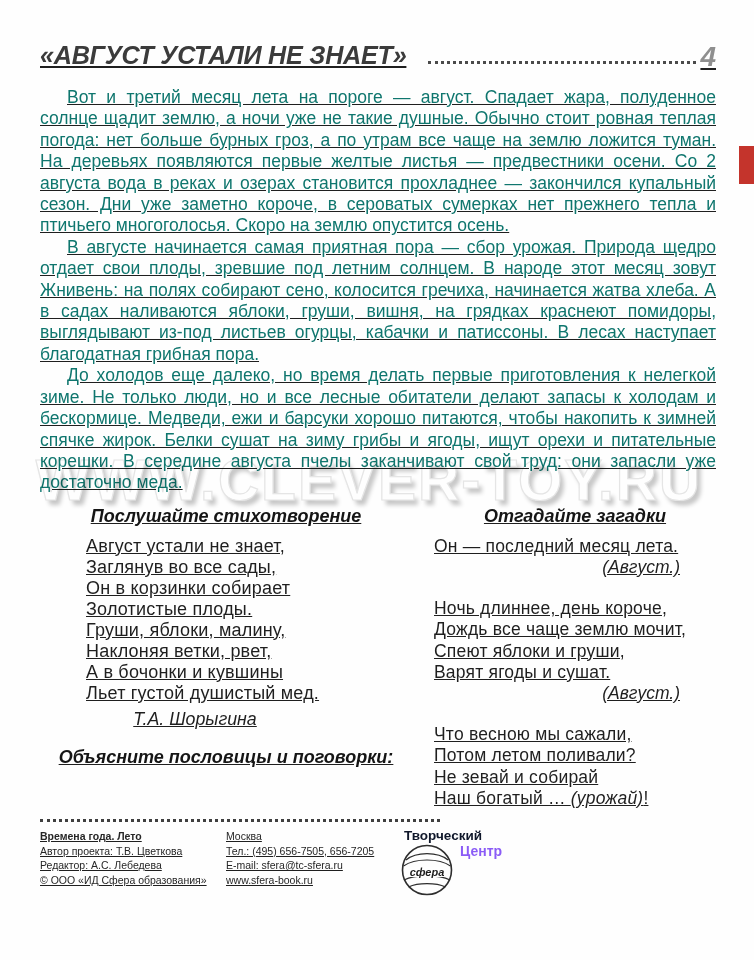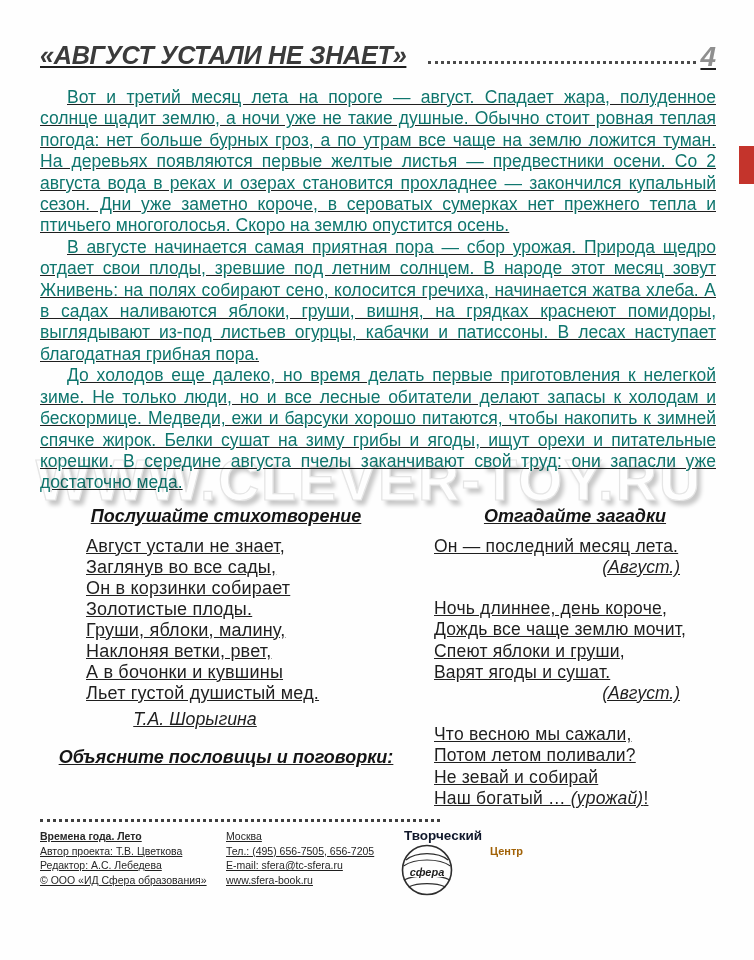--- a/index.html
+++ b/index.html
@@ -65,21 +65,21 @@
 
   
   .footer { margin-top: 10px; }
   .footer-rule { width: 400px; border-top: 3px dotted #3f3f3f; }
   .footer-row { display: flex; margin-top: 7px; font-size: 10.5px; line-height: 14.6px; color: #262626; }
   .f-left { width: 186px; }
   .f-mid  { width: 152px; }
   .f-bold { font-weight: bold; }
   .f-logo { position: relative; margin-left: 22px; width: 120px; height: 92px; }
   .f-logo .t1 { position: absolute; top: 0;  left: 4px;  font-size: 13.5px; font-weight: bold; color: #0f172a; }
-  .f-logo .t2 { position: absolute; top: 15px; left: 60px; font-size: 11px; font-weight: bold; color: #a16207; margin-left: 30px; }
+  .f-logo .t2 { position: absolute; top: 15px; left: 60px; font-size: 14px; font-weight: bold; color: #8b5cf6; }
   .f-logo svg { position: absolute; top: 14px; left: 0; }
 </style>
 </head>
 <body>
 
 <div class="page">
 
   <div class="content">
 
     <div class="title-row">

